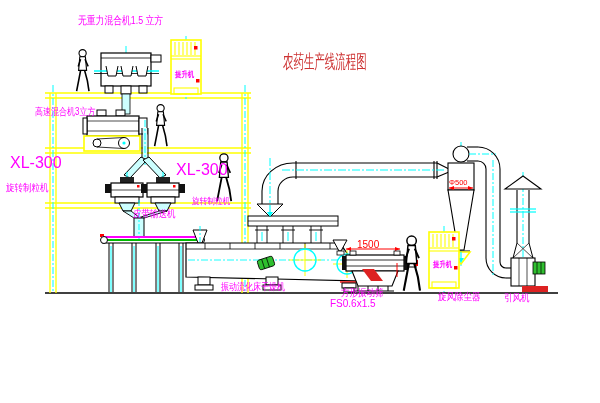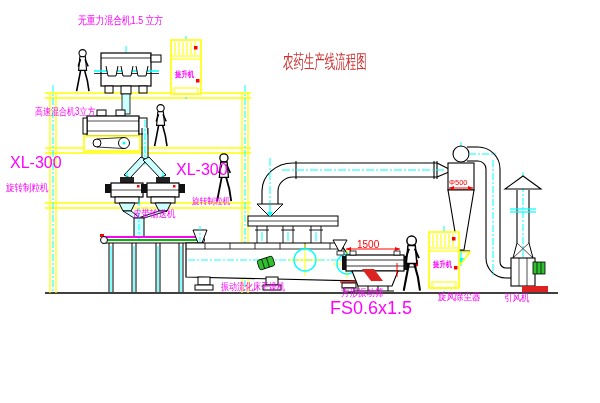--- a/index.html
+++ b/index.html
@@ -364,21 +364,21 @@
 <div class="lbl mag c85" style="left:192px;top:197px;font-size:9px;">旋转制粒机</div>
 
 <div class="lbl mag c85" style="left:133px;top:209px;font-size:10px;">皮带输送机</div>
 
 <div class="lbl mag c80 b" style="left:175px;top:71px;font-size:8px;">提升机</div>
 <div class="lbl mag c80 b" style="left:433px;top:261px;font-size:8px;">提升机</div>
 
 <div class="lbl mag c80" style="left:221px;top:282px;font-size:10px;">振动流化床干燥机</div>
 
 <div class="lbl mag c85" style="left:341px;top:288px;font-size:10px;">方形振动筛</div>
-<div class="lbl mag" style="left:330px;top:299px;font-size:18px;">FS0.6x1.5</div>
+<div class="lbl mag" style="left:330px;top:299px;font-size:10px;">FS0.6x1.5</div>
 
 <div class="lbl mag c85" style="left:438px;top:292px;font-size:10px;">旋风除尘器</div>
 <div class="lbl mag c85" style="left:504px;top:293px;font-size:10px;">引风机</div>
 
 <div class="lbl dim" style="left:357px;top:240px;font-size:10px;">1500</div>
 <div class="lbl dim" style="left:449px;top:179px;font-size:7.5px;text-align:right;">Φ500</div>
 
 </div>
 
 </body></html>

